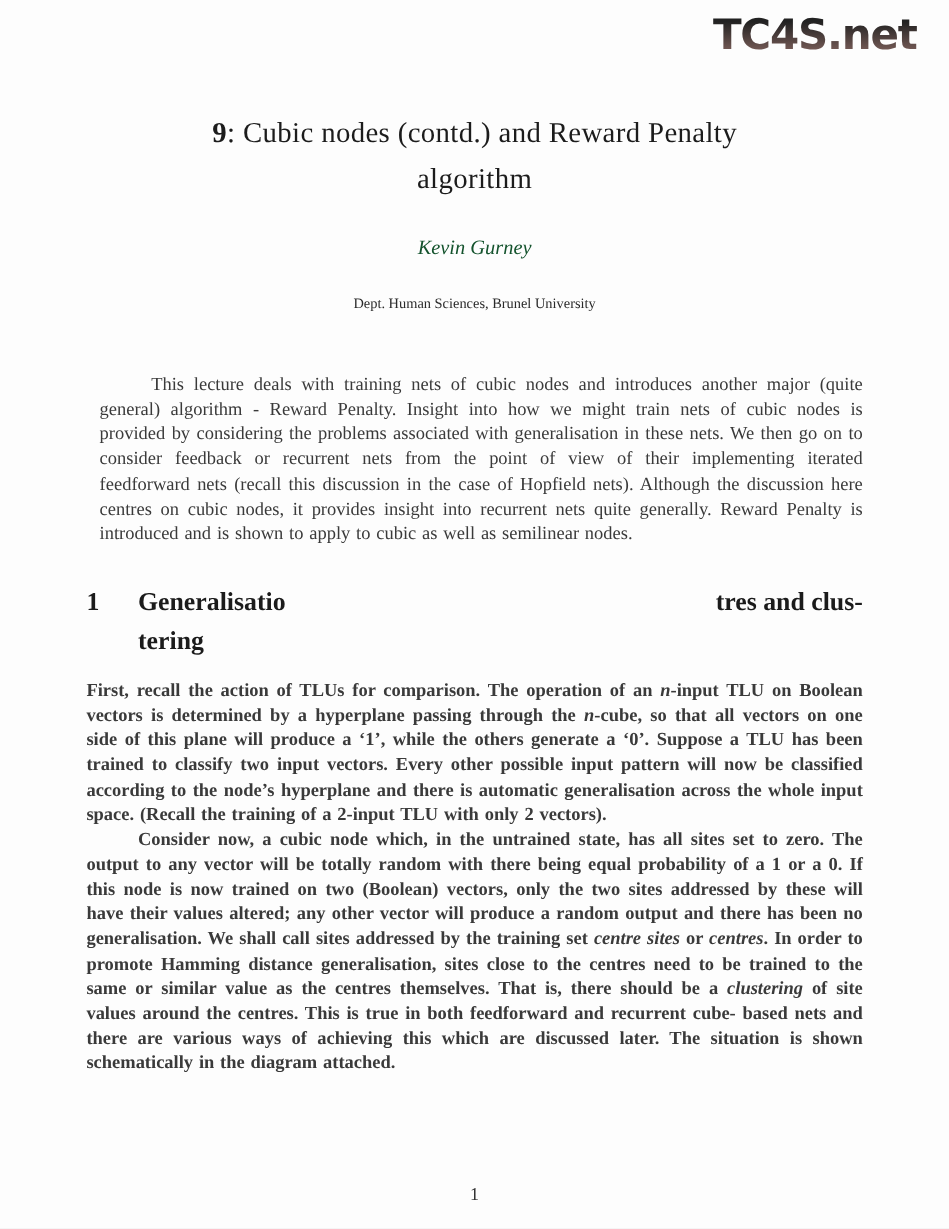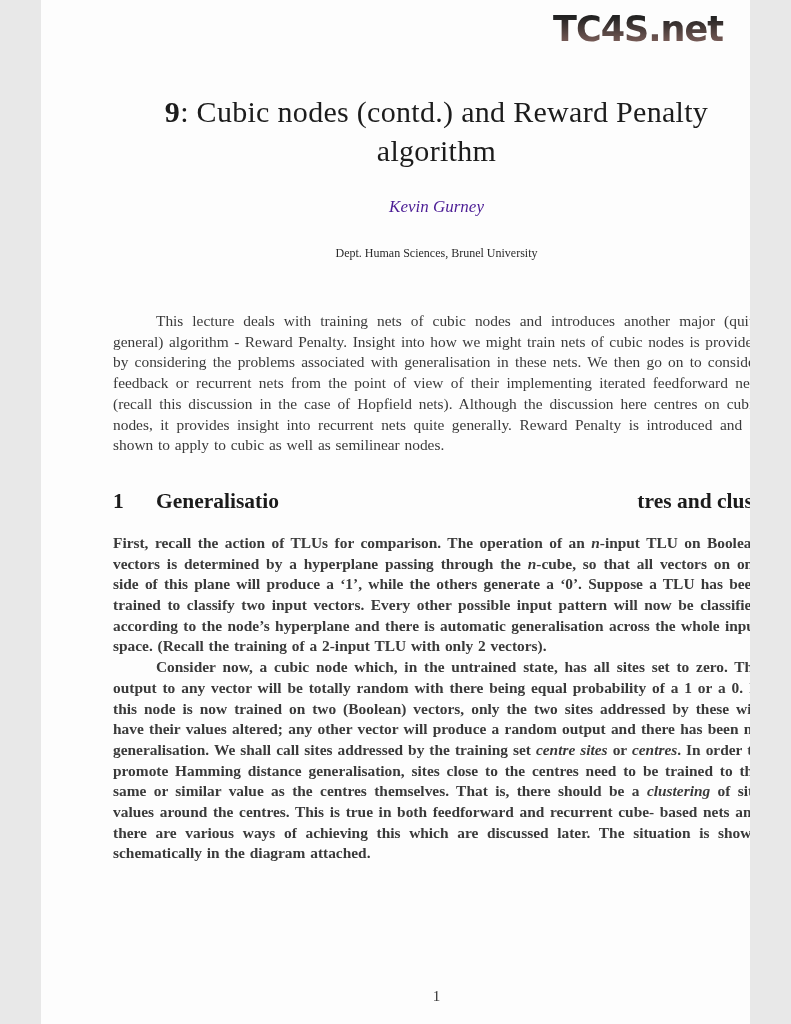--- a/index.html
+++ b/index.html
@@ -1,61 +1,62 @@
 <!DOCTYPE html>
 <html><head>
 <meta charset="utf-8">
 <style>
   html, body { margin: 0; padding: 0; background: #e8e8e8; }
   .page {
     position: relative;
-    width: 709px;
+    width: 791px;
     height: 1024px;
     margin: 0 auto;
     background: #fdfdfd;
     overflow: hidden;
     font-family: "Liberation Serif", serif;
     color: #3a3a3a;
   }
   .content {
     position: absolute;
     left: 72px;
     top: 0;
     width: 647px;
   }
   .title-block { margin-top: 92px; text-align: center; color: #1c1c1c; }
   .doc-title {
-    font-size: 30px;
+    font-size: 24px;
     line-height: 39px;
     font-weight: normal;
     margin: 0;
     letter-spacing: 0.3px;
   }
   .doc-title .tnum { font-weight: bold; }
   .author {
     margin-top: 27px;
     text-align: center;
     font-style: italic;
     font-size: 17px;
-    color: #4c1d95;
+    color: #14532d;
   }
   .affiliation {
     margin-top: 25px;
     text-align: center;
     font-size: 12px;
     line-height: 23px;
     color: #2a2a2a;
   }
   .abstract {
     margin-top: 46px;
     font-size: 15.4px;
     line-height: 20.7px;
     text-align: justify;
     text-indent: 43px;
     word-spacing: 1px;
+    margin-left: 11px;
   }
   .section-heading {
     margin-top: 29px;
     font-weight: bold;
     color: #1b1b1b;
     font-size: 21.5px;
     line-height: 33px;
   }
   .heading-line1 { display: flex; align-items: baseline; }
   .heading-num { width: 43px; flex: 0 0 43px; }
@@ -122,20 +123,21 @@
 
     <p class="abstract">This lecture deals with training nets of cubic nodes and introduces another major (quite general) algorithm - Reward Penalty. Insight into how we might train nets of cubic nodes is provided by considering the problems associated with generalisation in these nets. We then go on to consider feedback or recurrent nets from the point of view of their implementing iterated feedforward nets (recall this discussion in the case of Hopfield nets). Although the discussion here centres on cubic nodes, it provides insight into recurrent nets quite generally. Reward Penalty is introduced and is shown to apply to cubic as well as semilinear nodes.</p>
 
     <div class="section-heading">
       <div class="heading-line1">
         <span class="heading-num">1</span>
         <span>Generalisatio</span>
         <span class="heading-spacer"></span>
         <span>tres and clus-</span>
       </div>
+      <div class="heading-line2">tering</div>
     </div>
 
     <p class="para para1"><span>First, recall the action of TLUs for comparison. The operation of an </span><span style="font-style: italic;">n</span><span>-input TLU on Boolean vectors is determined by a hyperplane passing through the </span><span style="font-style: italic;">n</span><span>-cube, so that all vectors on one side of this plane will produce a ‘1’, while the others generate a ‘0’. Suppose a TLU has been trained to classify two input vectors. Every other possible input pattern will now be classified according to the node’s hyperplane and there is automatic generalisation across the whole input space. (Recall the training of a 2-input TLU with only 2 vectors).</span></p>
 
     <p class="para para2"><span>Consider now, a cubic node which, in the untrained state, has all sites set to zero. The output to any vector will be totally random with there being equal probability of a 1 or a 0. If this node is now trained on two (Boolean) vectors, only the two sites addressed by these will have their values altered; any other vector will produce a random output and there has been no generalisation. We shall call sites addressed by the training set </span><span style="font-style: italic;">centre sites</span><span> or </span><span style="font-style: italic;">centres</span><span>. In order to promote Hamming distance generalisation, sites close to the centres need to be trained to the same or similar value as the centres themselves. That is, there should be a </span><span style="font-style: italic;">clustering</span><span> of site values around the centres. This is true in both feedforward and recurrent cube- based nets and there are various ways of achieving this which are discussed later. The situation is shown schematically in the diagram attached.</span></p>
 
   </div>
 
 
   <div class="page-number">1</div>

